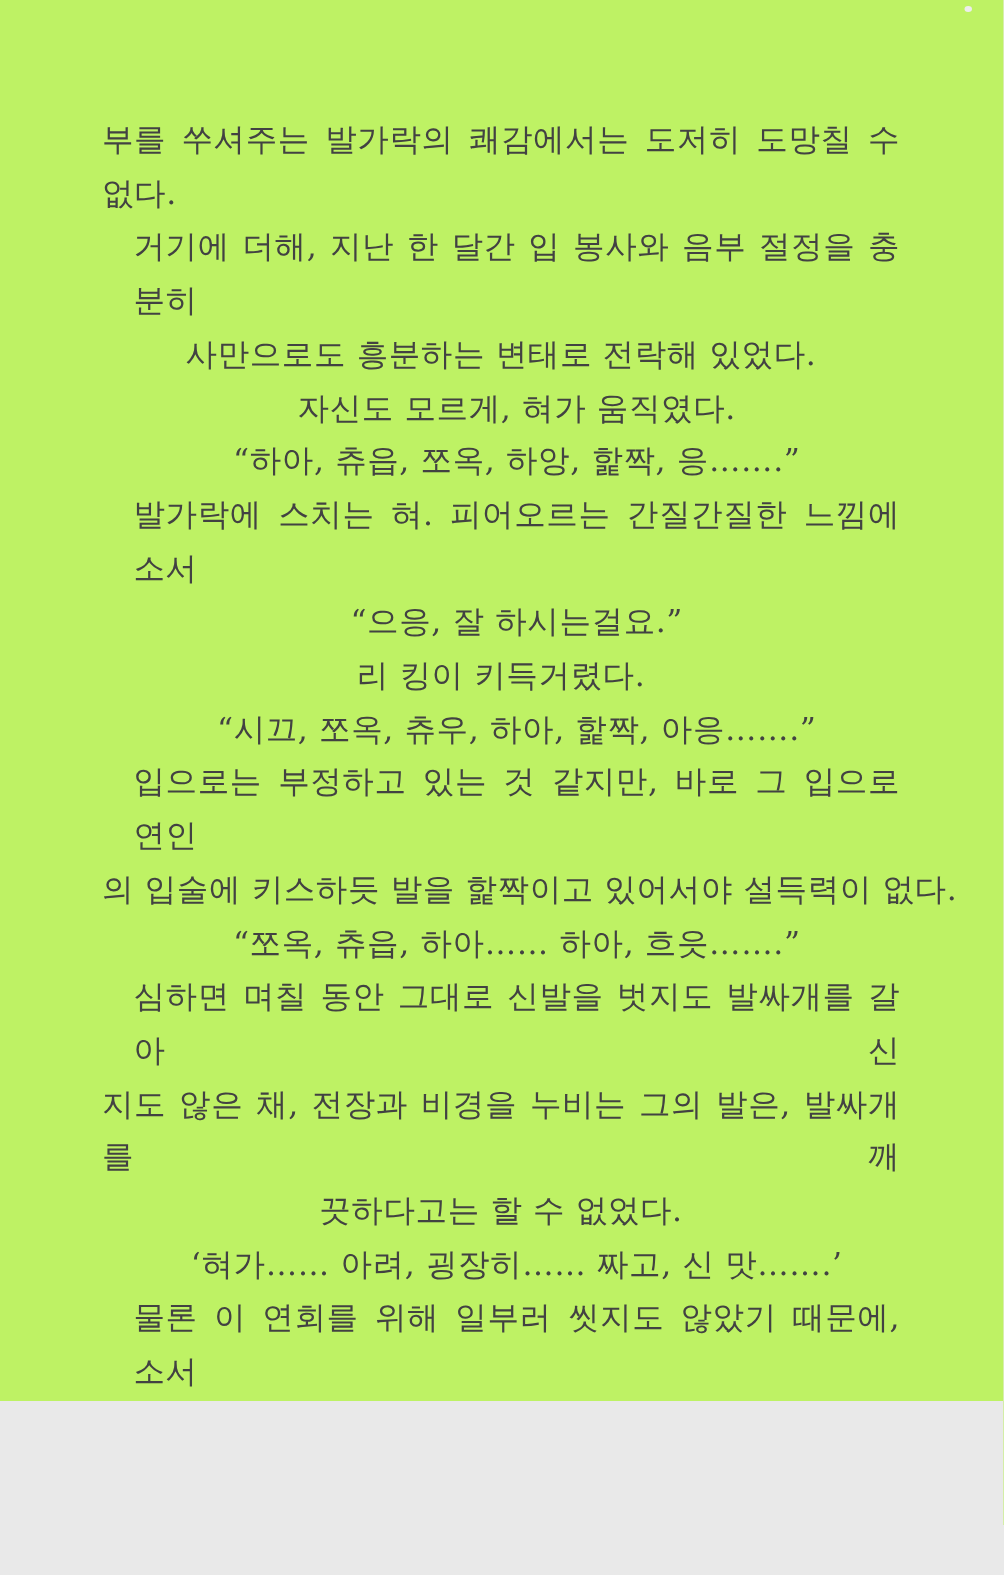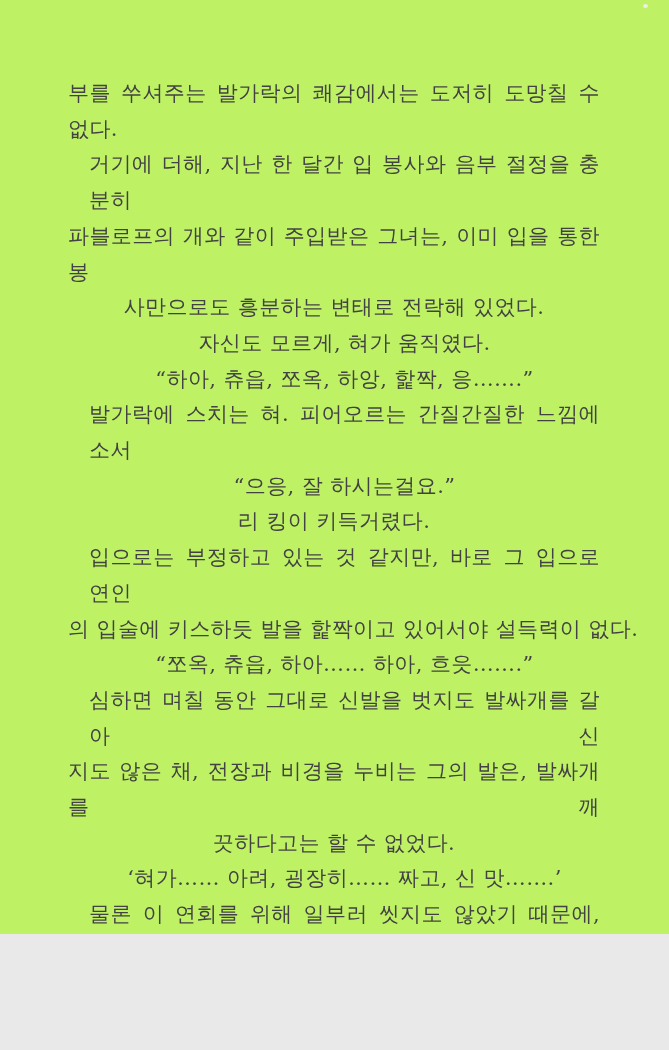--- a/index.html
+++ b/index.html
@@ -56,27 +56,27 @@
   .speck-d { left: 643px; top: 4px;    width: 5px; height: 4px; background: #ededed; }
 </style>
 </head>
 <body>
 
 <div class="page">
 
   <div class="text-block">
     <div class="line full">부를 쑤셔주는 발가락의 쾌감에서는 도저히 도망칠 수 없다.</div>
     <div class="line full indent">거기에 더해, 지난 한 달간 입 봉사와 음부 절정을 충분히</div>
-    <div class="line full">파블로프의 개와 같이 주입받은 그녀는, 이미 입을 통한 봉</div>
     <div class="line">사만으로도 흥분하는 변태로 전락해 있었다.</div>
     <div class="line indent">자신도 모르게, 혀가 움직였다.</div>
     <div class="line indent">“하아, 츄읍, 쪼옥, 하앙, 핥짝, 응…….”</div>
     <div class="line full indent">발가락에 스치는 혀. 피어오르는 간질간질한 느낌에 소서</div>
     <div class="line indent">“으응, 잘 하시는걸요.”</div>
     <div class="line">리 킹이 키득거렸다.</div>
+    <div class="line indent">“시끄, 쪼옥, 츄우, 하아, 핥짝, 아응…….”</div>
     <div class="line full indent">입으로는 부정하고 있는 것 같지만, 바로 그 입으로 연인</div>
     <div class="line">의 입술에 키스하듯 발을 핥짝이고 있어서야 설득력이 없다.</div>
     <div class="line indent">“쪼옥, 츄읍, 하아…… 하아, 흐읏…….”</div>
     <div class="line full indent">심하면 며칠 동안 그대로 신발을 벗지도 발싸개를 갈아 신</div>
     <div class="line full">지도 않은 채, 전장과 비경을 누비는 그의 발은, 발싸개를 깨</div>
     <div class="line">끗하다고는 할 수 없었다.</div>
     <div class="line indent">‘혀가…… 아려, 굉장히…… 짜고, 신 맛…….’</div>
     <div class="line full indent">물론 이 연회를 위해 일부러 씻지도 않았기 때문에, 소서</div>
 
   </div>

